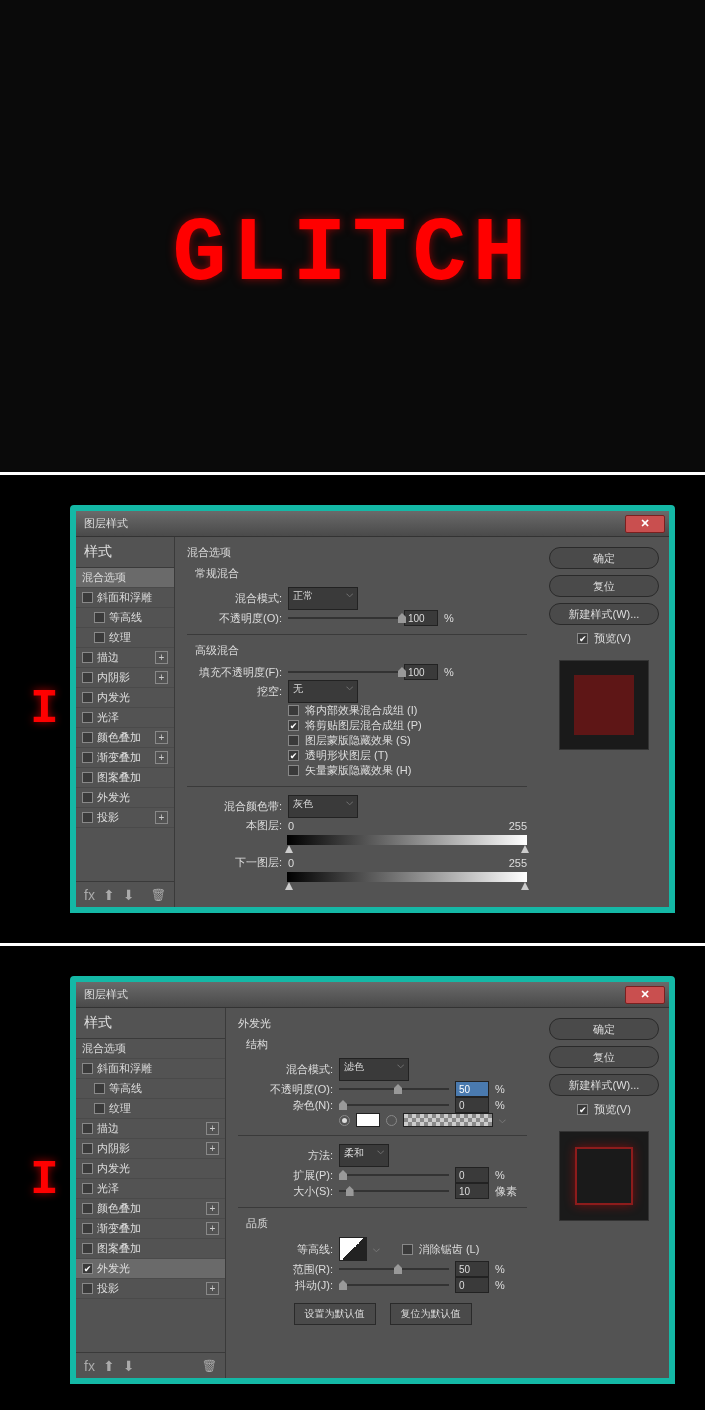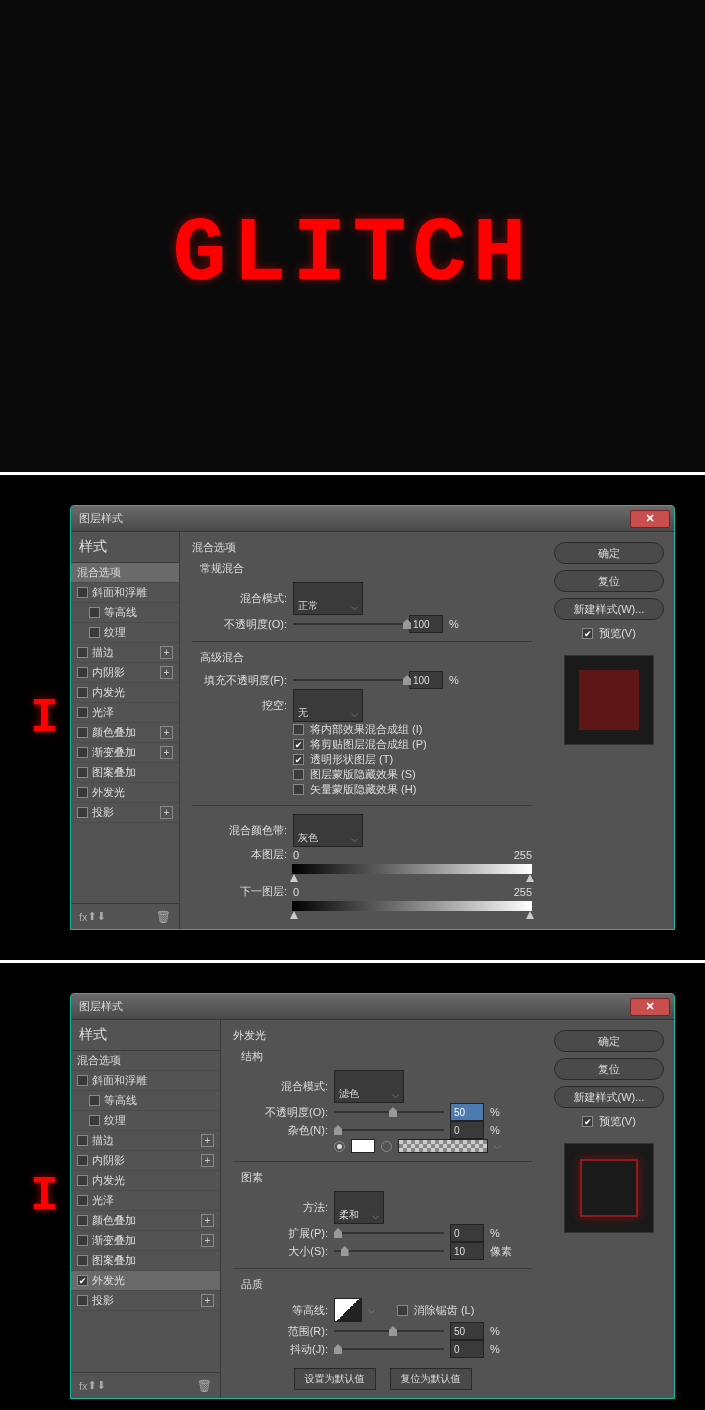--- a/index.html
+++ b/index.html
@@ -25,21 +25,21 @@
     border-bottom: 3px solid #fff; position: relative;
   }
   .peek-text {
     position: absolute; left: 30px; top: 50%; transform: translateY(-50%);
     font-family: "Courier New", monospace; font-weight: 900; font-size: 48px;
     color: #ff0000; text-shadow: 0 0 8px rgba(255,0,0,0.6);
   }
   
   .dialog {
     position: relative; margin-left: 40px;
-    background: #535353; border: 1px solid #14b8a6;
+    background: #535353; border: 6px solid #14b8a6;
     border-radius: 4px 4px 0 0; overflow: hidden;
     color: #ddd; font-size: 11px;
     box-shadow: 0 0 20px rgba(0,0,0,0.8);
   }
   .titlebar {
     background: linear-gradient(#6a6a6a, #4a4a4a);
     height: 26px; display: flex; align-items: center;
     padding: 0 4px 0 8px; justify-content: space-between;
     border-bottom: 1px solid #333;
   }
@@ -76,51 +76,51 @@
   .plus-box {
     width: 13px; height: 13px; border: 1px solid #888;
     display: flex; align-items: center; justify-content: center;
     font-size: 10px; color: #ccc;
   }
   .styles-footer {
     height: 26px; display: flex; align-items: center;
     padding: 0 8px; gap: 8px; border-top: 1px solid #3a3a3a;
     justify-content: space-between;
   }
-  .footer-left { display: flex; align-items: center; color: #aaa; font-size: 11px; }
+  .footer-left { display: flex; gap: 8px; align-items: center; color: #aaa; font-size: 14px; }
   .trash-icon { color: #aaa; font-size: 12px; }
   
   .settings-panel {
     flex: 1; padding: 8px 12px; background: #535353;
   }
   .section-title { font-size: 11px; margin-bottom: 6px; }
   .subsection { font-size: 11px; margin: 6px 0 6px 8px; }
   .form-row {
     display: flex; align-items: center; gap: 6px;
     margin: 0 0; font-size: 11px;
   }
   .form-label { width: 95px; text-align: right; }
   .dropdown {
     background: #3a3a3a; border: 1px solid #222;
-    padding: 1px 4px; min-width: 70px; height: 33px;
-    display: flex; align-items: flex-end; justify-content: space-between;
+    padding: 1px 4px; min-width: 70px; height: 23px;
+    display: flex; align-items: flex-start; justify-content: space-between;
     font-size: 10px;
   }
   .dropdown::after { content: "⌵"; font-size: 9px; margin-left: 4px; color: #888; }
   .slider-track {
     width: 110px; height: 2px; background: #333; position: relative;
     display: inline-block;
   }
   .slider-thumb {
     position: absolute; top: -4px; width: 8px; height: 10px;
     background: #999; clip-path: polygon(50% 0, 100% 40%, 100% 100%, 0 100%, 0 40%);
   }
   .num-input {
     width: 34px; height: 16px; background: #3a3a3a;
-    border: 1px solid #222; padding: 8px 3px; font-size: 10px;
+    border: 1px solid #222; padding: 0 3px; font-size: 10px;
     color: #ddd; display: inline-flex; align-items: center;
   }
   .num-input.selected { background: #4a7aaf; color: #fff; }
   
   .divider { height: 1px; background: #3a3a3a; margin: 8px 0; }
   
   .gradient-block {
     width: 240px; height: 10px;
     background: linear-gradient(to right, #000, #fff);
     position: relative; margin: 2px 0 10px 0;
@@ -305,27 +305,27 @@
             <span class="checkbox"></span>
             <span>将内部效果混合成组 (I)</span>
           </div>
         <div class="form-row">
             <span class="form-label"></span>
             <span class="checkbox checked"></span>
             <span>将剪贴图层混合成组 (P)</span>
           </div>
         <div class="form-row">
             <span class="form-label"></span>
+            <span class="checkbox"></span>
+            <span>图层蒙版隐藏效果 (S)</span>
+          </div>
+        <div class="form-row">
+            <span class="form-label"></span>
             <span class="checkbox checked"></span>
             <span>透明形状图层 (T)</span>
-          </div>
-        <div class="form-row">
-            <span class="form-label"></span>
-            <span class="checkbox"></span>
-            <span>图层蒙版隐藏效果 (S)</span>
           </div>
         <div class="form-row">
             <span class="form-label"></span>
             <span class="checkbox"></span>
             <span>矢量蒙版隐藏效果 (H)</span>
           </div>
         <div class="divider"></div>
         <div class="form-row">
           <span class="form-label">混合颜色带:</span>
           <div class="dropdown">
@@ -504,21 +504,20 @@
         </div>
         <div class="form-row">
           <span class="form-label"></span>
           <span class="radio checked"></span>
           <span class="color-swatch"></span>
           <span class="radio"></span>
           <span class="grad-swatch"></span>
           <span style="font-size:9px;color:#888">⌵</span>
         </div>
         <div class="divider"></div>
-        <div class="subsection">图素</div>
         <div class="form-row">
           <span class="form-label">方法:</span>
           <div class="dropdown" style="min-width:50px">
               <span>柔和</span>
             </div>
         </div>
         <div class="form-row">
           <span class="form-label">扩展(P):</span>
           <span class="slider-track">
               <span class="slider-thumb" style="left:0"></span>

